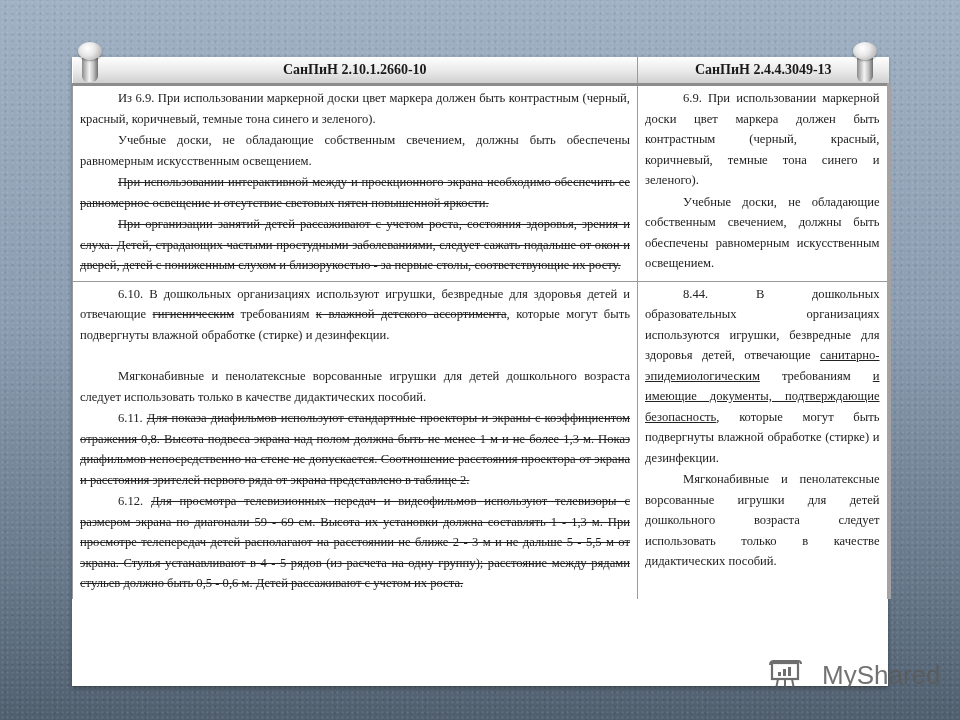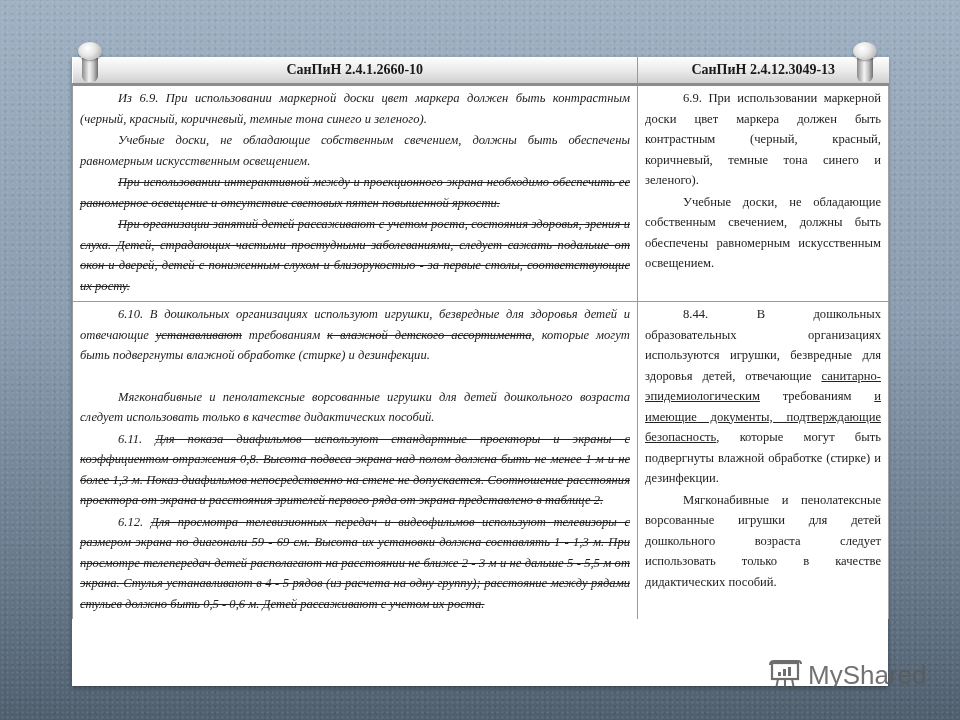--- a/index.html
+++ b/index.html
@@ -32,22 +32,22 @@
       border-bottom: 3px solid #8c8c8c;
       font-family: "Liberation Serif", serif; font-weight: bold; font-size: 14px;
       color: #1a1a1a; text-align: center;
     }
     table.cmp th.left { border-right: 1px solid #9a9a9a; }
     table.cmp td {
       vertical-align: top; padding: 2px 7px 4px 7px;
       font-size: 12.6px; line-height: 20.5px; text-align: justify;
       border-bottom: 1px solid #9a9a9a;
     }
-    table.cmp td.left { border-right: 1px solid #9a9a9a; border-left: 1px solid #9a9a9a; font-style: italic; }
-    table.cmp td.right { border-right: 1px solid #a3a3a3; }
+    table.cmp td.left { border-right: 1px solid #9a9a9a; border-left: 1px solid #9a9a9a; }
+    table.cmp td.right { border-right: 4px solid #a3a3a3; }
     table.cmp tr.row2 td { border-bottom: none; }
     p { margin: 0 0 1px 0; text-indent: 38px; }
     .del { text-decoration: line-through; }
     .ins { text-decoration: underline; }
     .spacer { height: 20px; }
     .pin {
       position: absolute; width: 26px; height: 48px;
     }
     .pin .head {
       position: absolute; left: 0; top: 0; width: 24px; height: 18px; border-radius: 50%;
@@ -56,59 +56,59 @@
     }
     .pin .shaft {
       position: absolute; left: 4px; top: 10px; width: 16px; height: 30px;
       background: linear-gradient(90deg, #8a8a8a 0%, #f4f4f4 45%, #c7c7c7 70%, #6f6f6f 100%);
       border-radius: 0 0 6px 6px;
     }
     .pin-left { left: 78px; top: 42px; }
     .pin-right { left: 853px; top: 42px; }
     .watermark {
       position: absolute; left: 768px; top: 657px; height: 36px;
-      display: flex; align-items: center; gap: 6px;
+      display: flex; align-items: center; gap: 20px;
       font-family: "Liberation Sans", sans-serif; font-size: 26px; color: #5a5a5a;
       opacity: 0.85;
     }
     .watermark svg { display: block; }
   </style>
 </head>
 <body>
 
 <div class="bg-texture"></div>
 
 <div class="sheet">
   <table class="cmp">
     <colgroup>
       <col style="width:565px">
       <col style="width:251px">
     </colgroup>
     <thead>
       <tr>
-        <th class="left">СанПиН 2.4.1.2660-10</th>
-        <th class="right">СанПиН 2.4.12.3049-13</th>
+        <th class="left">СанПиН 2.10.1.2660-10</th>
+        <th class="right">СанПиН 2.4.4.3049-13</th>
       </tr>
     </thead>
     <tbody>
       <tr class="row1">
         <td class="left">
           <p>Из 6.9.  При использовании маркерной доски цвет маркера должен быть контрастным (черный, красный, коричневый, темные тона синего и зеленого).</p>
           <p>Учебные доски, не обладающие собственным свечением, должны быть обеспечены равномерным искусственным освещением.</p>
           <p class="del">При использовании интерактивной между и проекционного экрана необходимо обеспечить ее равномерное освещение и отсутствие световых пятен повышенной яркости.</p>
           <p class="del">При организации занятий детей рассаживают с учетом роста, состояния здоровья, зрения и слуха. Детей, страдающих частыми простудными заболеваниями, следует сажать подальше от окон и дверей, детей с пониженным слухом и близорукостью - за первые столы, соответствующие их росту.</p>
         </td>
         <td class="right">
           <p>6.9. При использовании маркерной доски цвет маркера должен быть контрастным (черный, красный, коричневый, темные тона синего и зеленого).</p>
           <p>Учебные доски, не обладающие собственным свечением, должны быть обеспечены равномерным искусственным освещением.</p>
         </td>
       </tr>
       <tr class="row2">
         <td class="left">
-          <p><span>6.10. В дошкольных организациях используют игрушки, безвредные для здоровья детей и отвечающие </span><span class="del">устанавливают</span><span> требованиям </span><span class="del">к влажной детского ассортимента</span><span>, которые могут быть подвергнуты влажной обработке (стирке) и дезинфекции.</span></p>
+          <p><span>6.10. В дошкольных организациях используют игрушки, безвредные для здоровья детей и отвечающие </span><span class="del">гигиеническим</span><span> требованиям </span><span class="del">к влажной детского ассортимента</span><span>, которые могут быть подвергнуты влажной обработке (стирке) и дезинфекции.</span></p>
           <div class="spacer"></div>
           <p>Мягконабивные и пенолатексные ворсованные игрушки для детей дошкольного возраста следует использовать только в качестве дидактических пособий.</p>
           <p><span>6.11. </span><span class="del">Для показа диафильмов используют стандартные проекторы и экраны с коэффициентом отражения 0,8. Высота подвеса экрана над полом должна быть не менее 1 м и не более 1,3 м. Показ диафильмов непосредственно на стене не допускается. Соотношение расстояния проектора от экрана и расстояния зрителей первого ряда от экрана представлено в таблице 2.</span></p>
           <p><span>6.12. </span><span class="del">Для просмотра телевизионных передач и видеофильмов используют телевизоры с размером экрана по диагонали 59 - 69 см. Высота их установки должна составлять 1 - 1,3 м. При просмотре телепередач детей располагают на расстоянии не ближе 2 - 3 м и не дальше 5 - 5,5 м от экрана. Стулья устанавливают в 4 - 5 рядов (из расчета на одну группу); расстояние между рядами стульев должно быть 0,5 - 0,6 м. Детей рассаживают с учетом их роста.</span></p>
         </td>
         <td class="right">
           <p><span>8.44. В дошкольных образовательных организациях используются игрушки, безвредные для здоровья детей, отвечающие </span><span class="ins">санитарно-эпидемиологическим</span><span> требованиям </span><span class="ins">и имеющие документы, подтверждающие безопасность</span><span>, которые могут быть подвергнуты влажной обработке (стирке) и дезинфекции.</span></p>
           <p>Мягконабивные и пенолатексные ворсованные игрушки для детей дошкольного возраста следует использовать только в качестве дидактических пособий.</p>
         </td>
       </tr>

